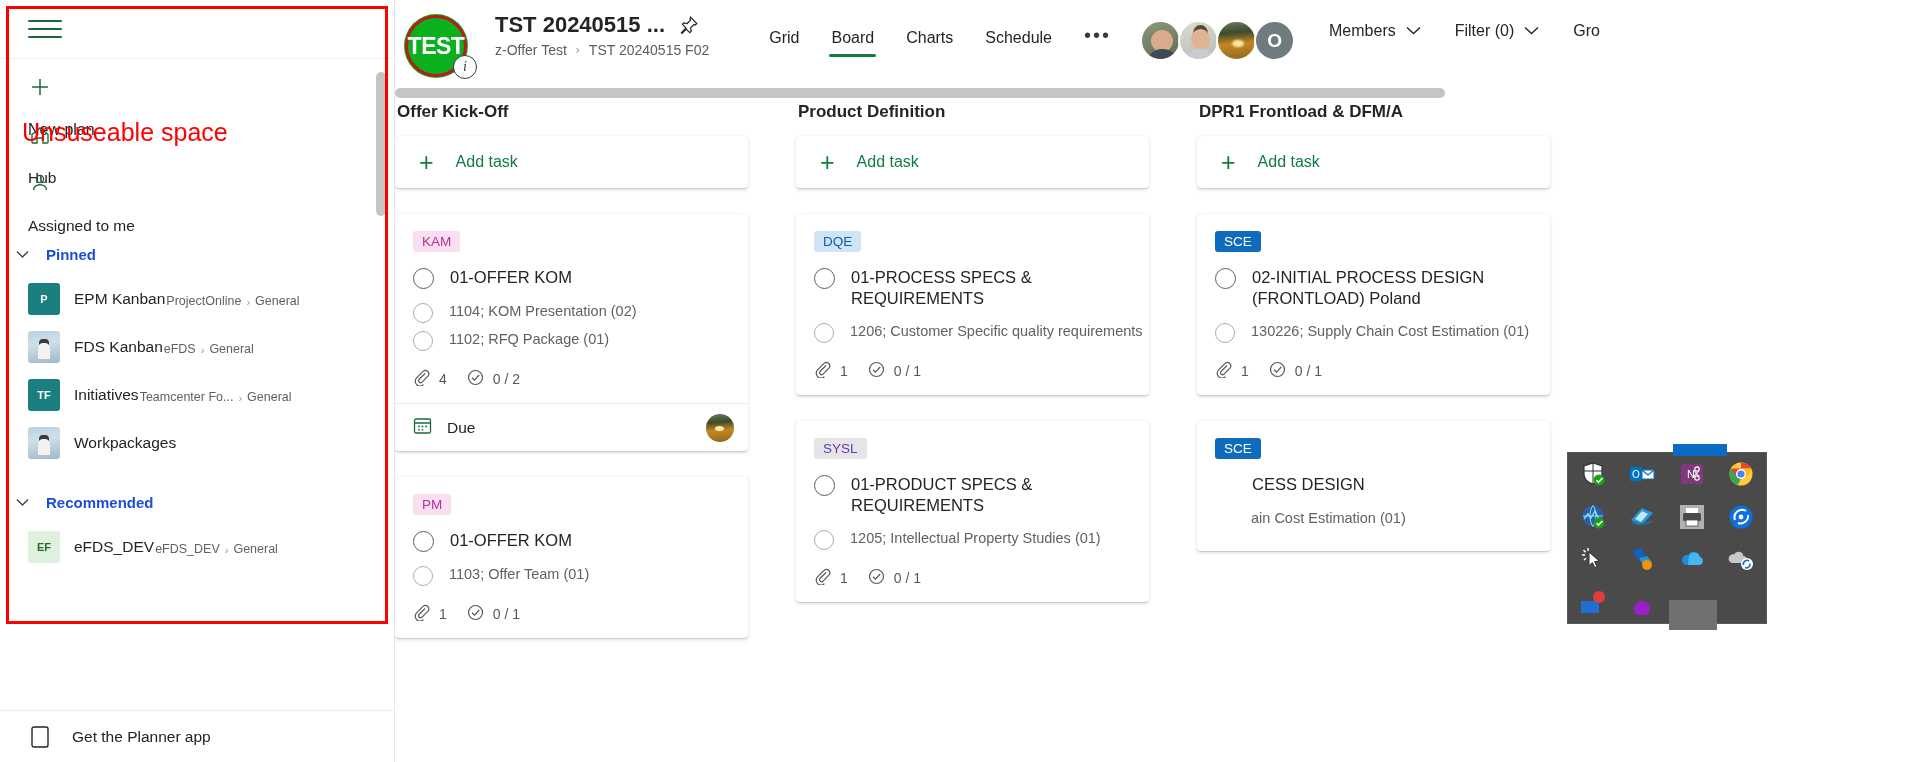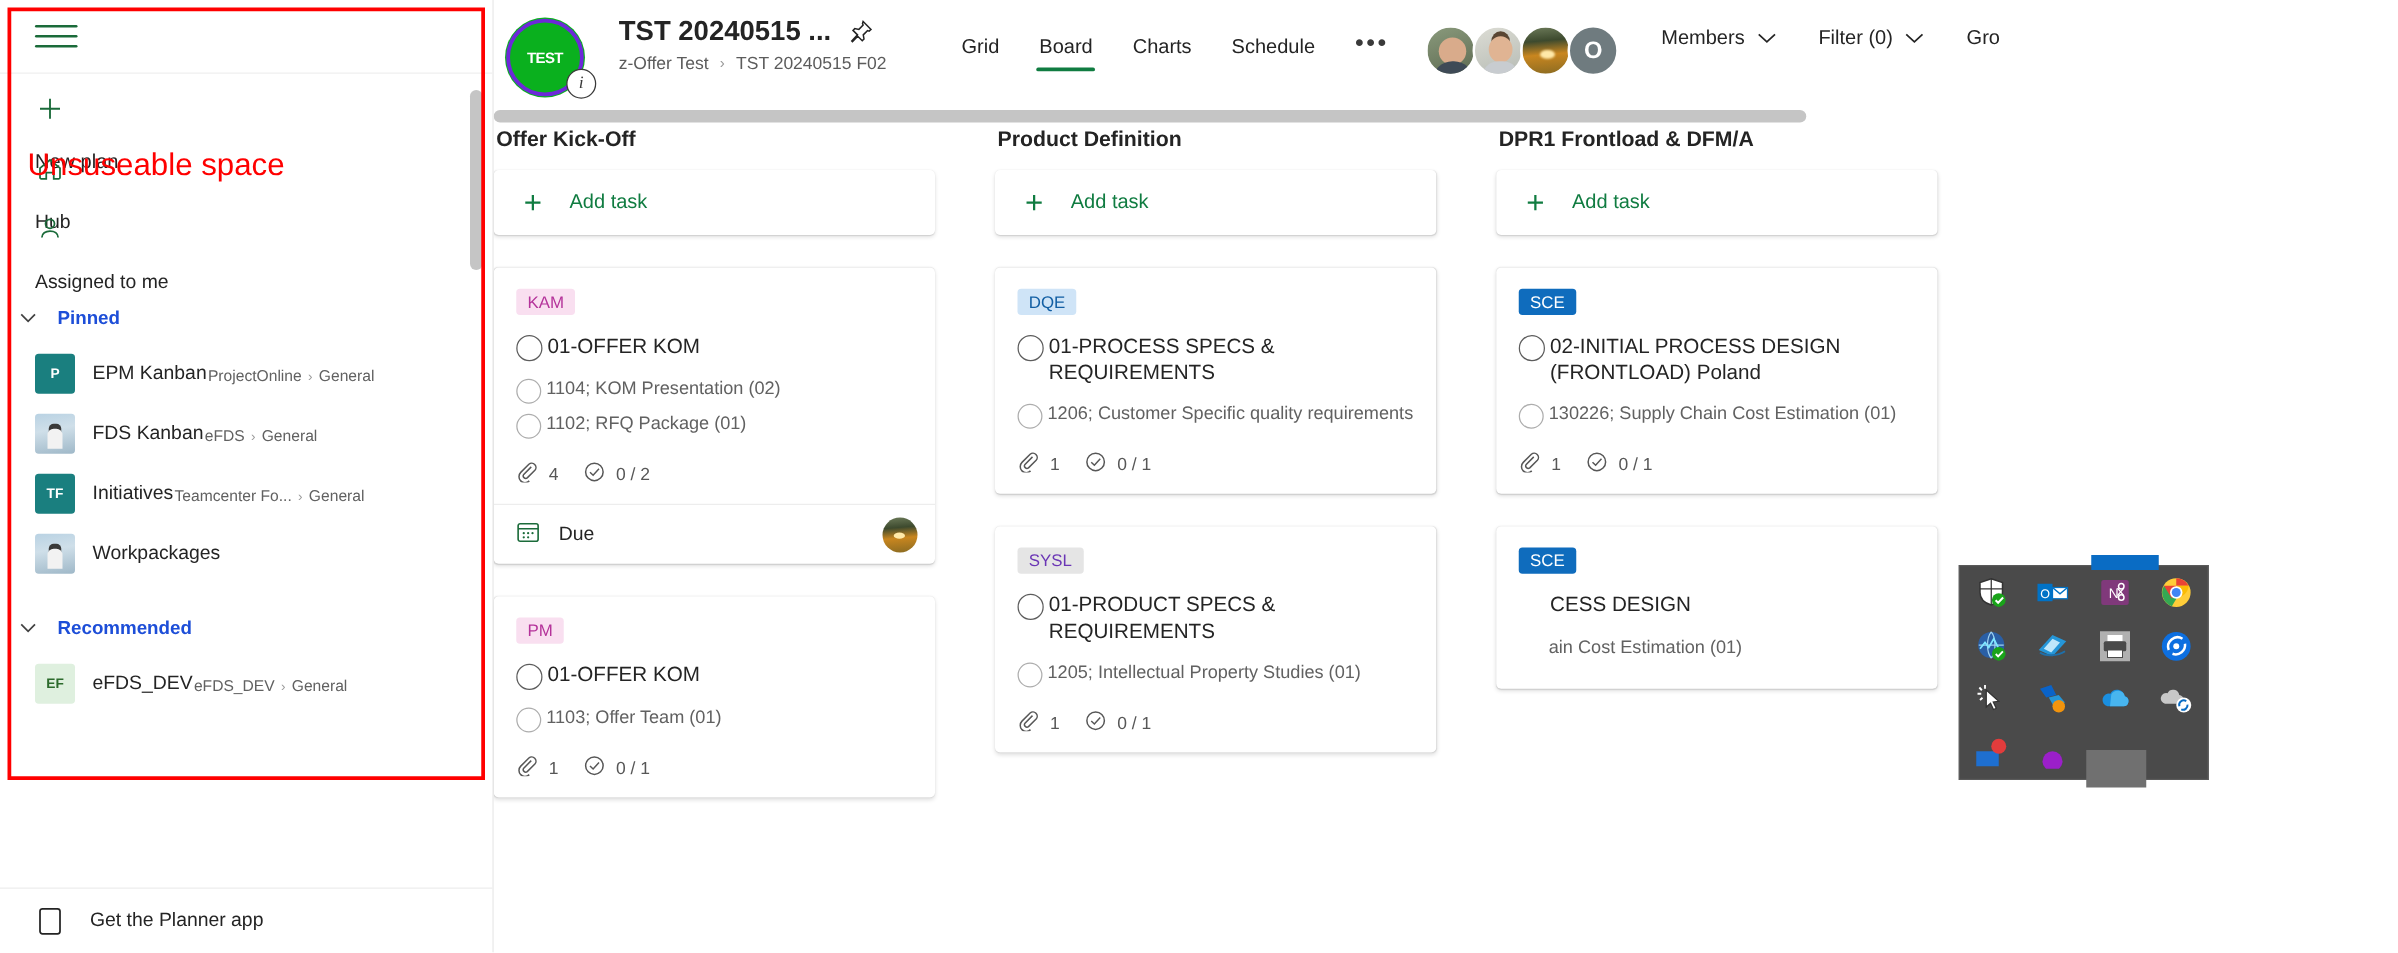--- a/index.html
+++ b/index.html
@@ -91,24 +91,24 @@
     white-space: nowrap;
   }
 
   
   .main { flex: 1; display: flex; flex-direction: column; min-width: 0; position: relative; background: #fff; }
   .topbar { height: 88px; display: flex; align-items: flex-start; padding: 8px 0 0 0; position: relative; }
 
   .plan-logo-wrap { position: relative; margin: 7px 0 0 10px; flex: 0 0 66px; }
   .plan-logo {
     width: 62px; height: 62px; border-radius: 50%;
-    background: #0ab01e; border: 3px solid #6d28d9;
+    background: #0ab01e; border: 3px solid #b91c1c;
     box-shadow: 0 0 0 1px #0ab01e;
     display: flex; align-items: center; justify-content: center;
-    color: #fff; font-weight: bold; font-size: 12px; letter-spacing: -0.5px;
+    color: #fff; font-weight: bold; font-size: 23px; letter-spacing: -0.5px;
     font-family: "Liberation Sans", sans-serif;
   }
   .info-badge {
     position: absolute; right: -6px; bottom: -2px;
     width: 24px; height: 24px; border-radius: 50%;
     background: #fff; border: 1.6px solid #3a3a3a;
     display: flex; align-items: center; justify-content: center;
     font-size: 14px; font-style: italic; color: #3a3a3a; font-family: "Liberation Serif", serif;
   }
 
@@ -174,21 +174,21 @@
   .card-body { padding: 17px 18px 14px 18px; }
   .badge {
     display: inline-block; font-size: 13.5px; padding: 3px 9px;
     border-radius: 3px; margin-bottom: 15px;
   }
   .badge.kam  { background: #f9dff0; color: #b4329a; }
   .badge.dqe  { background: #cfe4f7; color: #115ea3; }
   .badge.sysl { background: #e5e5e5; color: #6b36b5; }
   .badge.sce  { background: #0f6cbd; color: #ffffff; }
 
-  .task-row { display: flex; align-items: flex-start; gap: 4px; margin-bottom: 7px; }
+  .task-row { display: flex; align-items: flex-start; gap: 16px; margin-bottom: 7px; }
   .task-row.main-task { margin-bottom: 13px; }
   .circle { width: 21px; height: 21px; border-radius: 50%; border: 1.6px solid #5d5d5d; flex: 0 0 21px; margin-top: 1px; }
   .circle.sub { width: 20px; height: 20px; flex: 0 0 20px; border: 1.3px solid #adadad; }
   .task-main { font-size: 16.5px; color: #242424; line-height: 1.28; }
   .task-sub { font-size: 14.5px; color: #616161; line-height: 1.3; white-space: nowrap; }
 
   .meta-row { display: flex; align-items: center; gap: 20px; margin-top: 18px; color: #575757; font-size: 14px; }
   .meta { display: flex; align-items: center; gap: 9px; }
 
   .card-footer {

